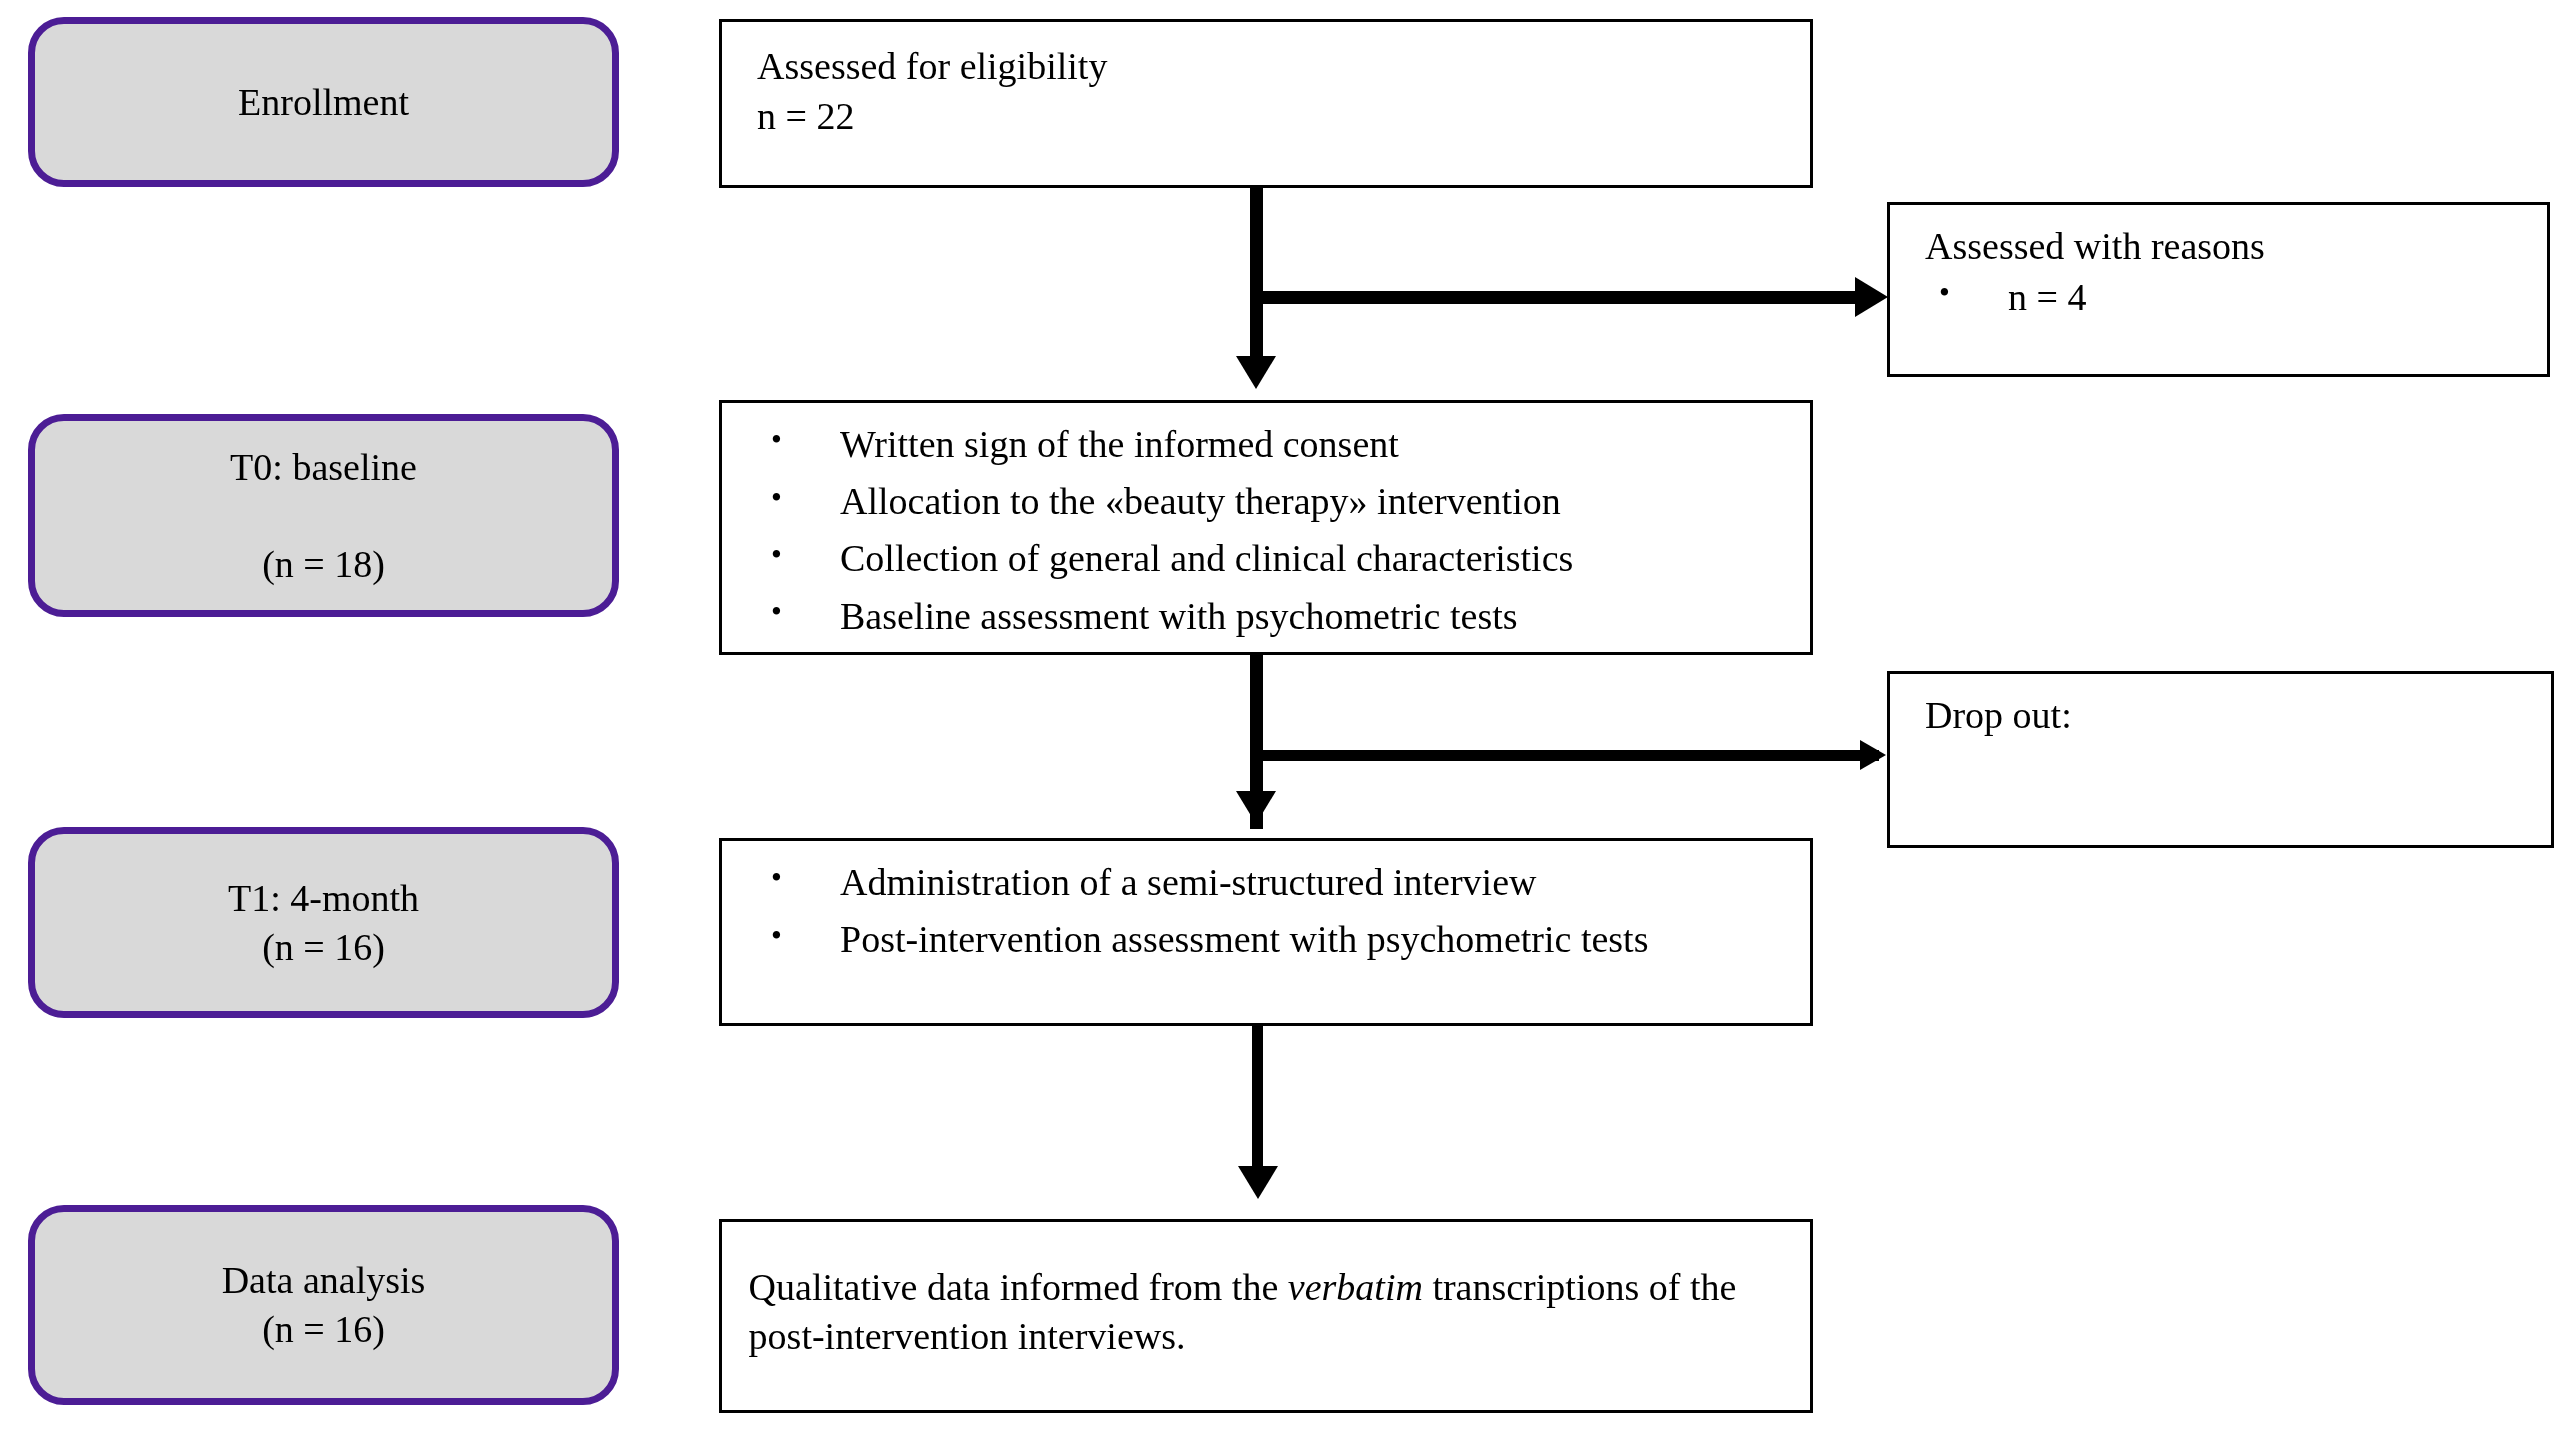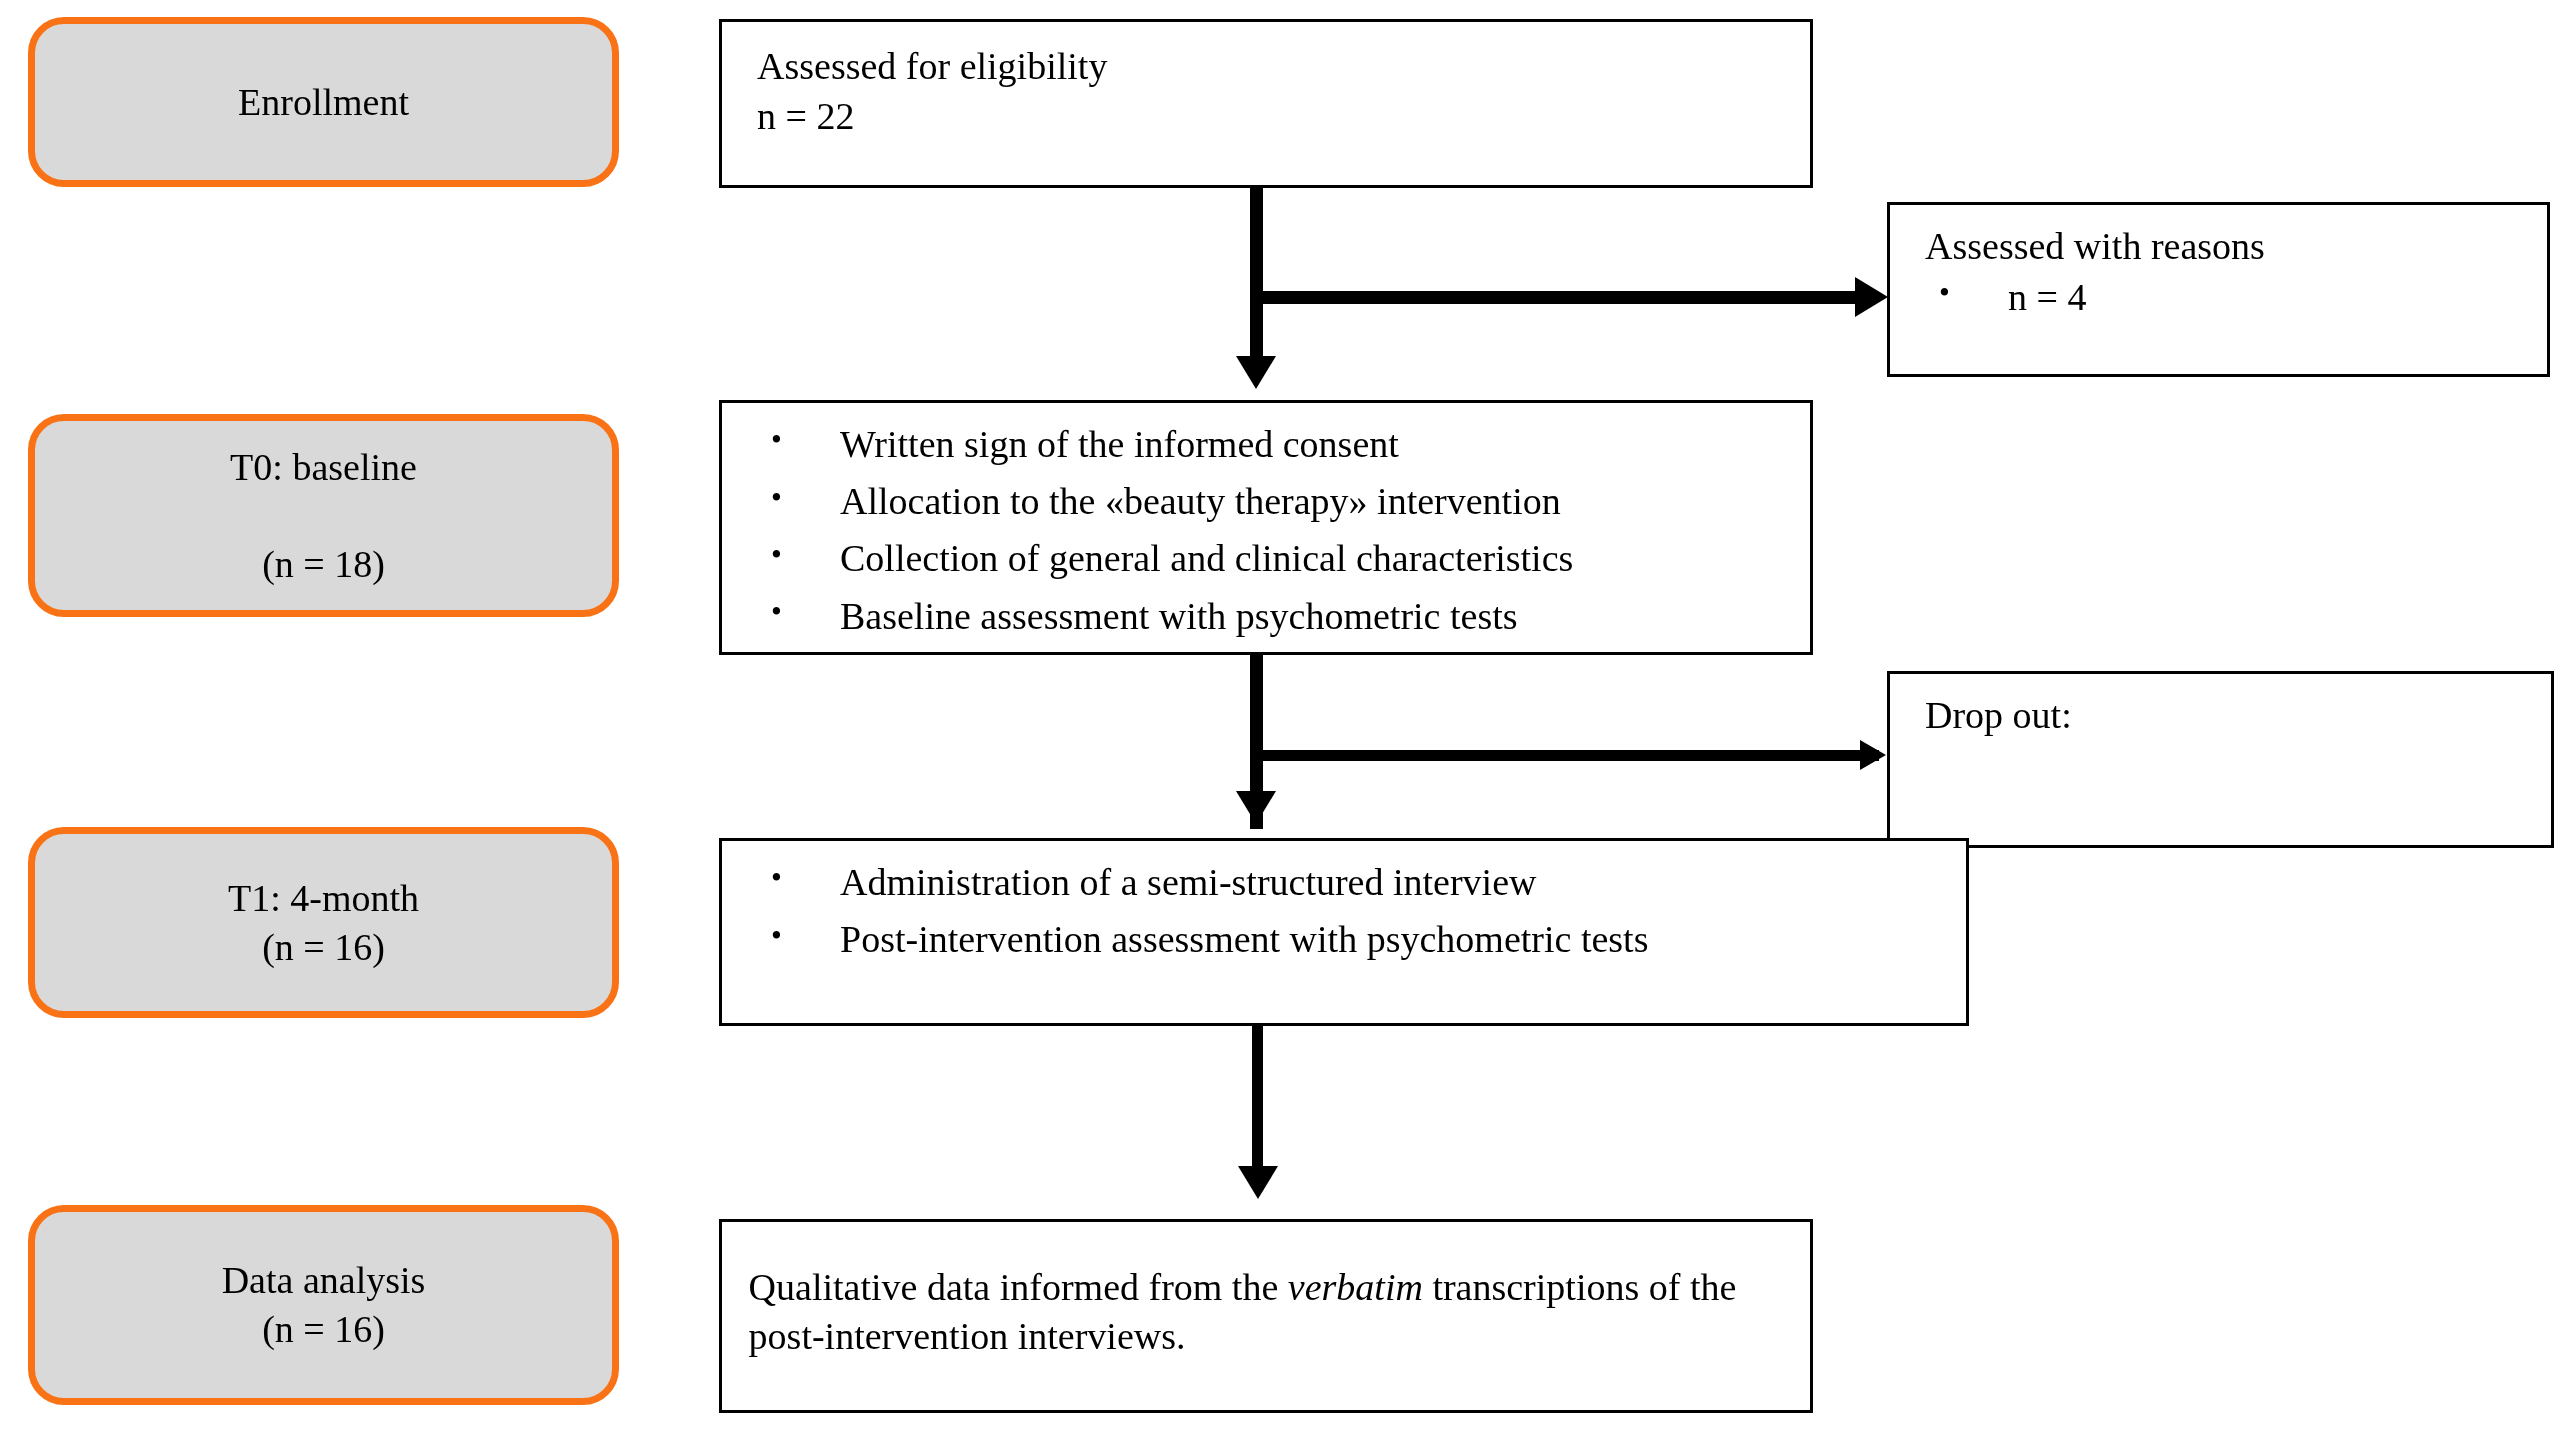--- a/index.html
+++ b/index.html
@@ -16,21 +16,21 @@
     width: 2576px;
     height: 1436px;
     background: #ffffff;
     overflow: hidden;
   }
 
   
   .stage-box {
     position: absolute;
     background: #d9d9d9;
-    border: 7px solid #f97316;
+    border: 7px solid #4c1d95;
     border-radius: 36px;
     box-sizing: border-box;
     display: flex;
     flex-direction: column;
     align-items: center;
     justify-content: center;
     text-align: center;
     font-size: 38px;
     line-height: 1.28;
   }
@@ -152,21 +152,21 @@
 
   <div class="detail-box" style="left:1887px; top:671px; width:667px; height:177px;">
     <span class="reason-head">Drop out:</span>
   </div>
 
   <div class="stage-box" style="left:28px; top:827px; width:591px; height:191px;">
     <span>T1: 4-month</span>
     <span class="line2">(n = 16)</span>
   </div>
 
-  <div class="detail-box" style="left:719px; top:838px; width:1250px; height:188px;">
+  <div class="detail-box" style="left:719px; top:838px; width:1094px; height:188px;">
     <ul class="bullets">
       <li>Administration of a semi-structured interview</li>
       <li>Post-intervention assessment with psychometric tests</li>
     </ul>
   </div>
 
   <div class="v-line" style="left:1252px; top:1025px; width:11px; height:161px;"></div>
   <div class="arrow-down" style="left:1238px; top:1166px;"></div>
 
   <div class="stage-box" style="left:28px; top:1205px; width:591px; height:200px;">

